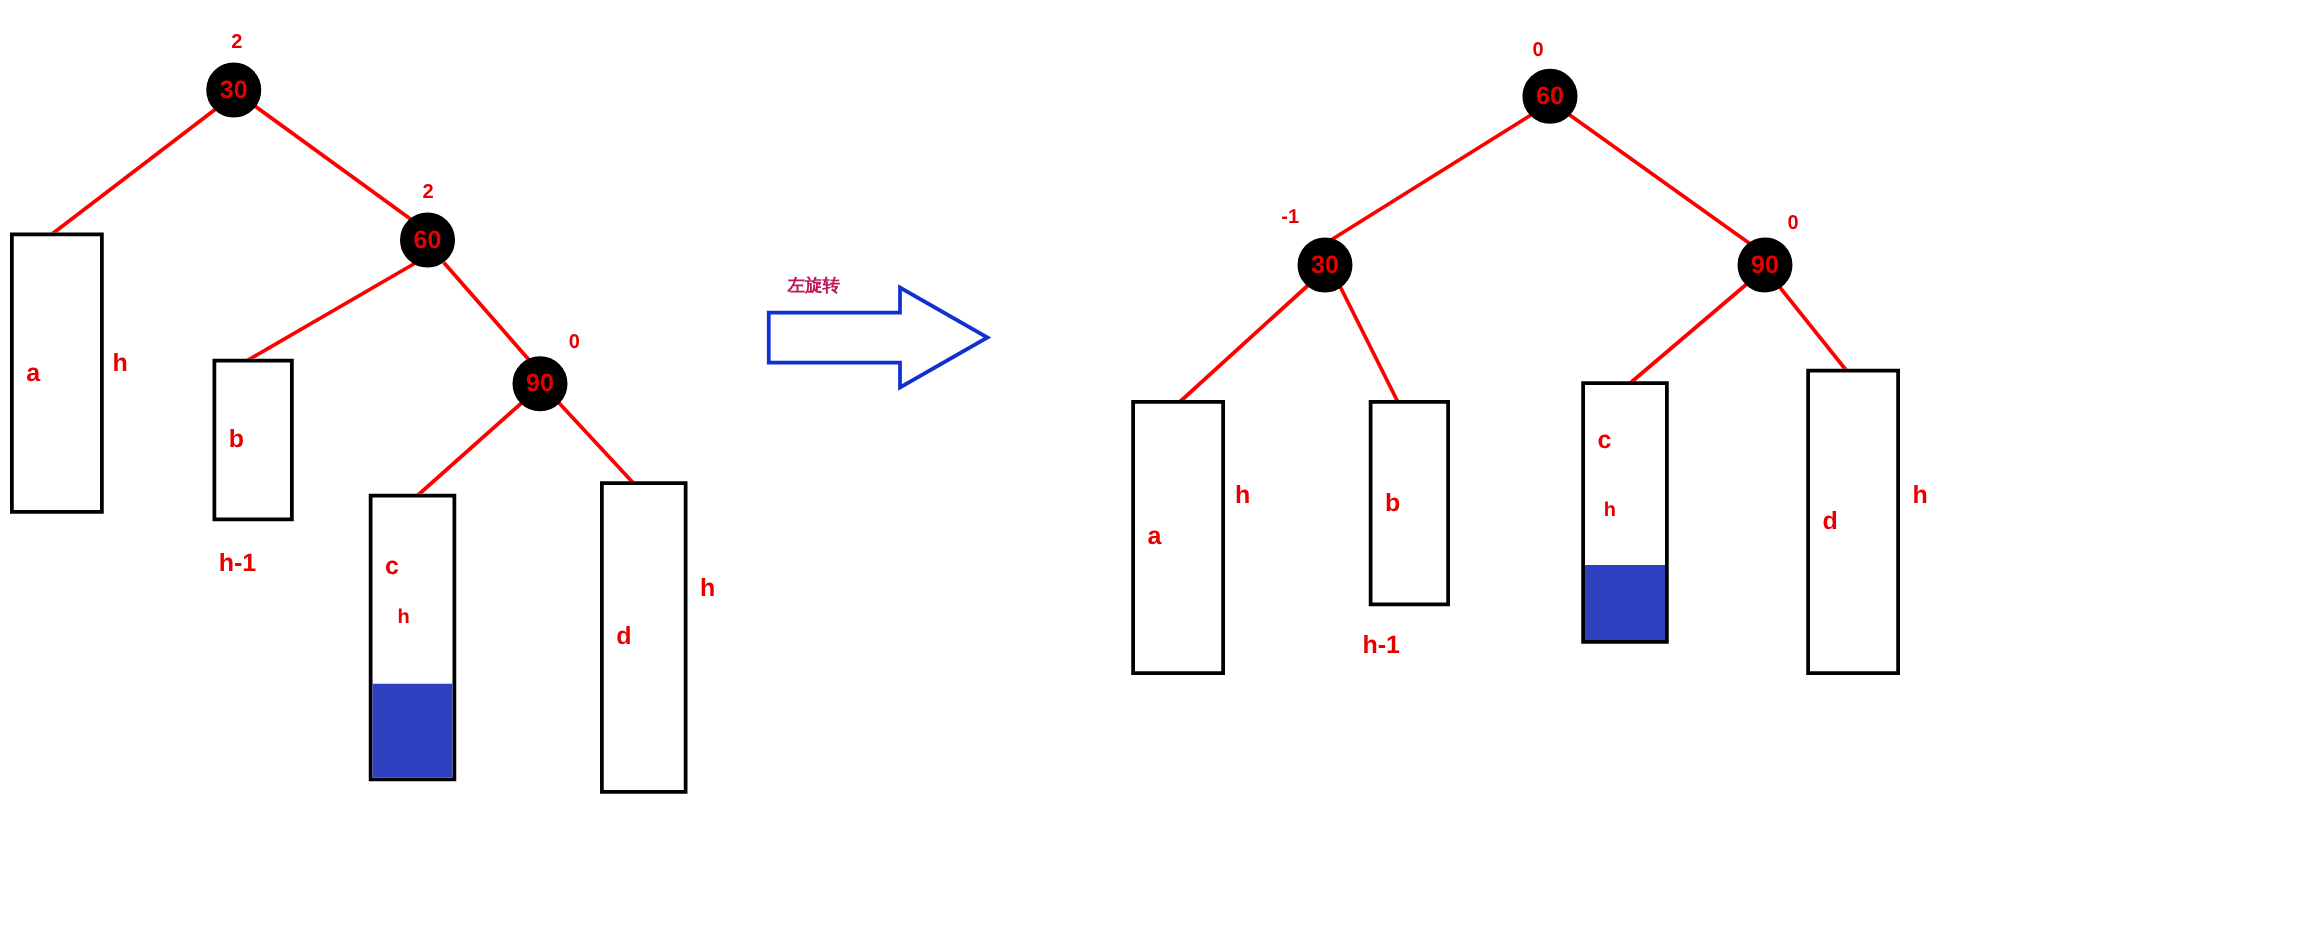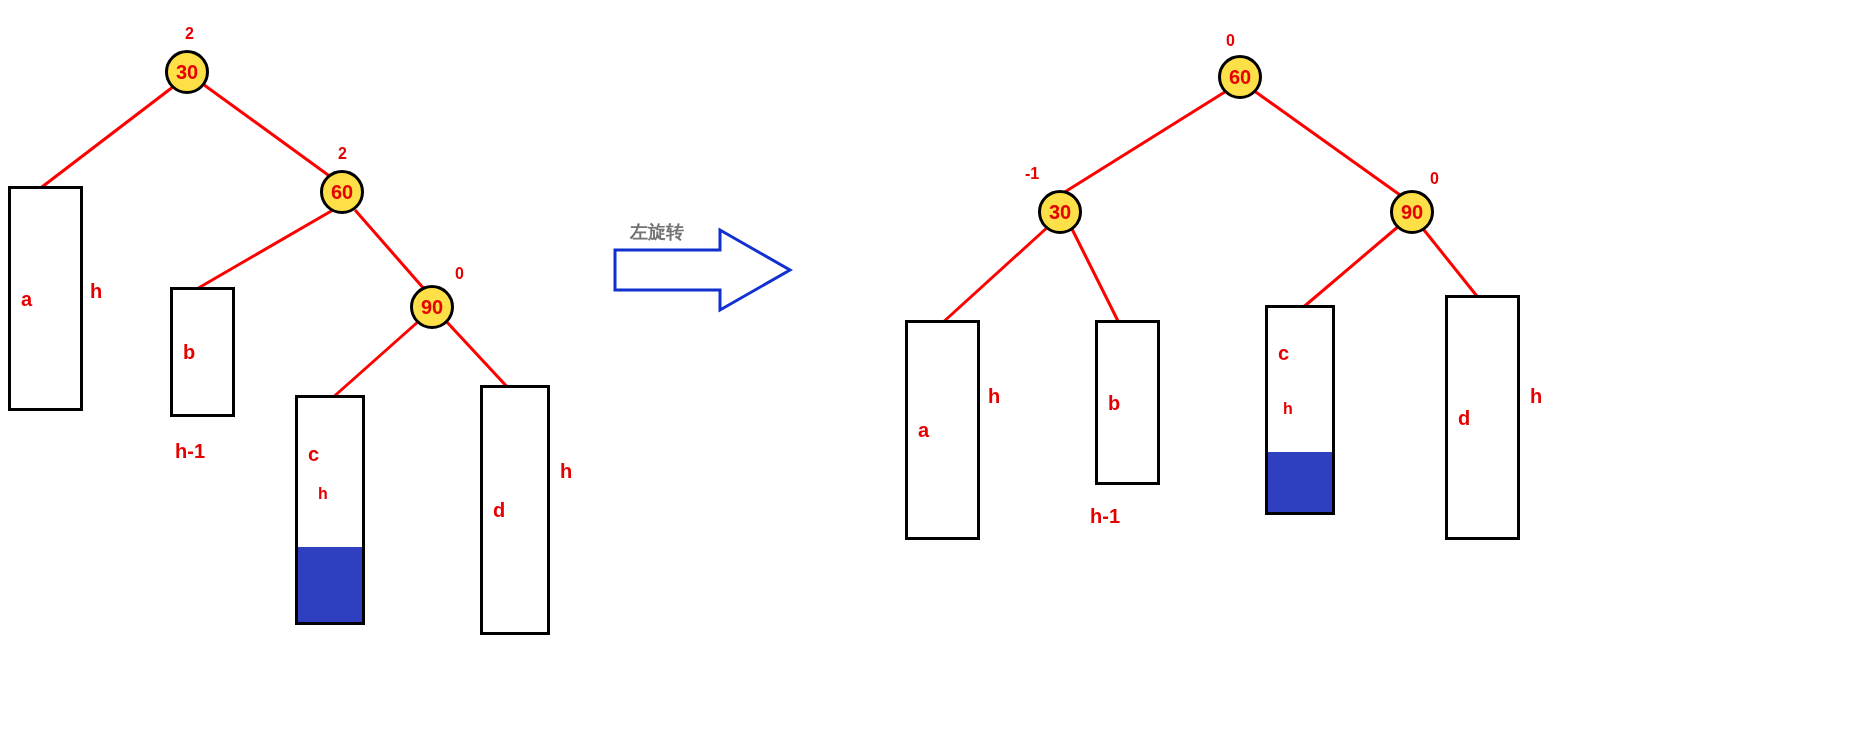--- a/index.html
+++ b/index.html
@@ -1,24 +1,24 @@
 <!DOCTYPE html>
 <html><head>
 <meta charset="utf-8">
 <style>
   html,body{margin:0;padding:0;width:1854px;height:743px;background:#fff;font-family:Arial,"Microsoft YaHei",sans-serif;overflow:hidden}
   .stage{position:relative;width:1854px;height:743px}
   svg{position:absolute;left:0;top:0}
-  .node{position:absolute;width:44px;height:44px;border:3px solid #000;border-radius:50%;background:#fde047;display:flex;align-items:center;justify-content:center;font-weight:bold;color:#e60000;font-size:20px;box-sizing:border-box}
+  .node{position:absolute;width:44px;height:44px;border:3px solid #000;border-radius:50%;background:#000000;display:flex;align-items:center;justify-content:center;font-weight:bold;color:#e60000;font-size:20px;box-sizing:border-box}
   .bal{position:absolute;color:#e60000;font-size:16px;font-weight:bold}
   .sub{position:absolute;border:3px solid #000;background:#fff;box-sizing:border-box}
   .sub .lab{position:absolute;left:10px;top:50%;transform:translateY(-50%);color:#e60000;font-weight:bold;font-size:20px}
   .sub .fill{position:absolute;left:0;right:0;bottom:0;background:#2e3fbf}
   .hl{position:absolute;color:#e60000;font-weight:bold;font-size:20px}
-  .arrow-label{position:absolute;color:#737373;font-weight:bold;font-size:18px}
+  .arrow-label{position:absolute;color:#be185d;font-weight:bold;font-size:14px}
   .watermark{position:absolute;right:14px;bottom:8px;text-align:right;color:#1686d8;font-weight:bold;line-height:1.1}
   .watermark .l1{font-size:26px;letter-spacing:18px}
   .watermark .l2{font-size:22px;letter-spacing:2px}
 </style>
 </head>
 <body>
 <div class="stage">
 
 <svg width="1854" height="743">
   <g stroke="#ff0000" stroke-width="3" fill="none">

